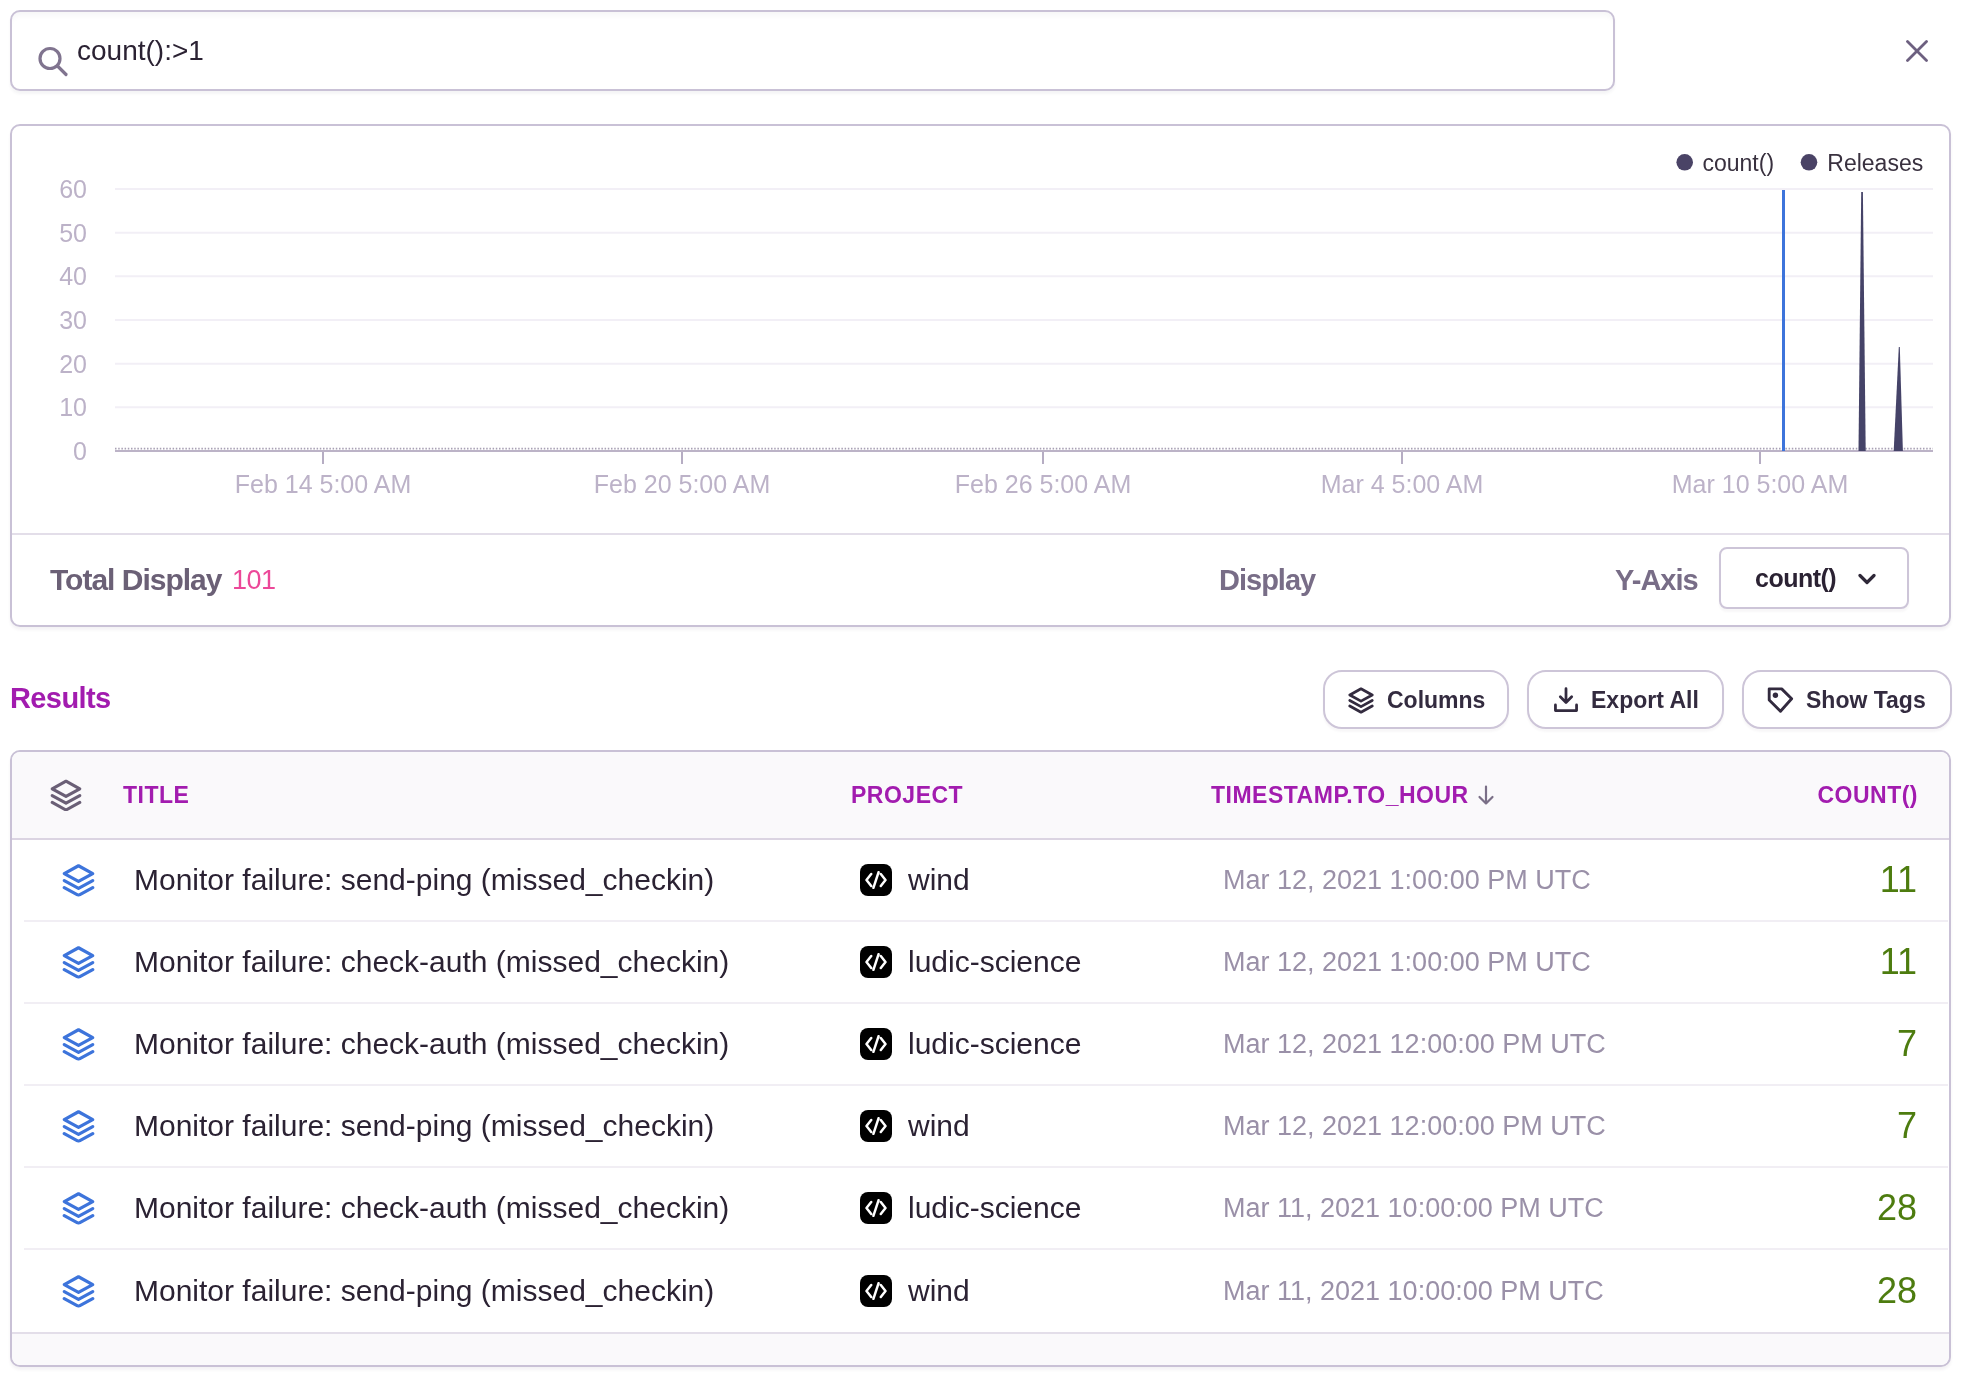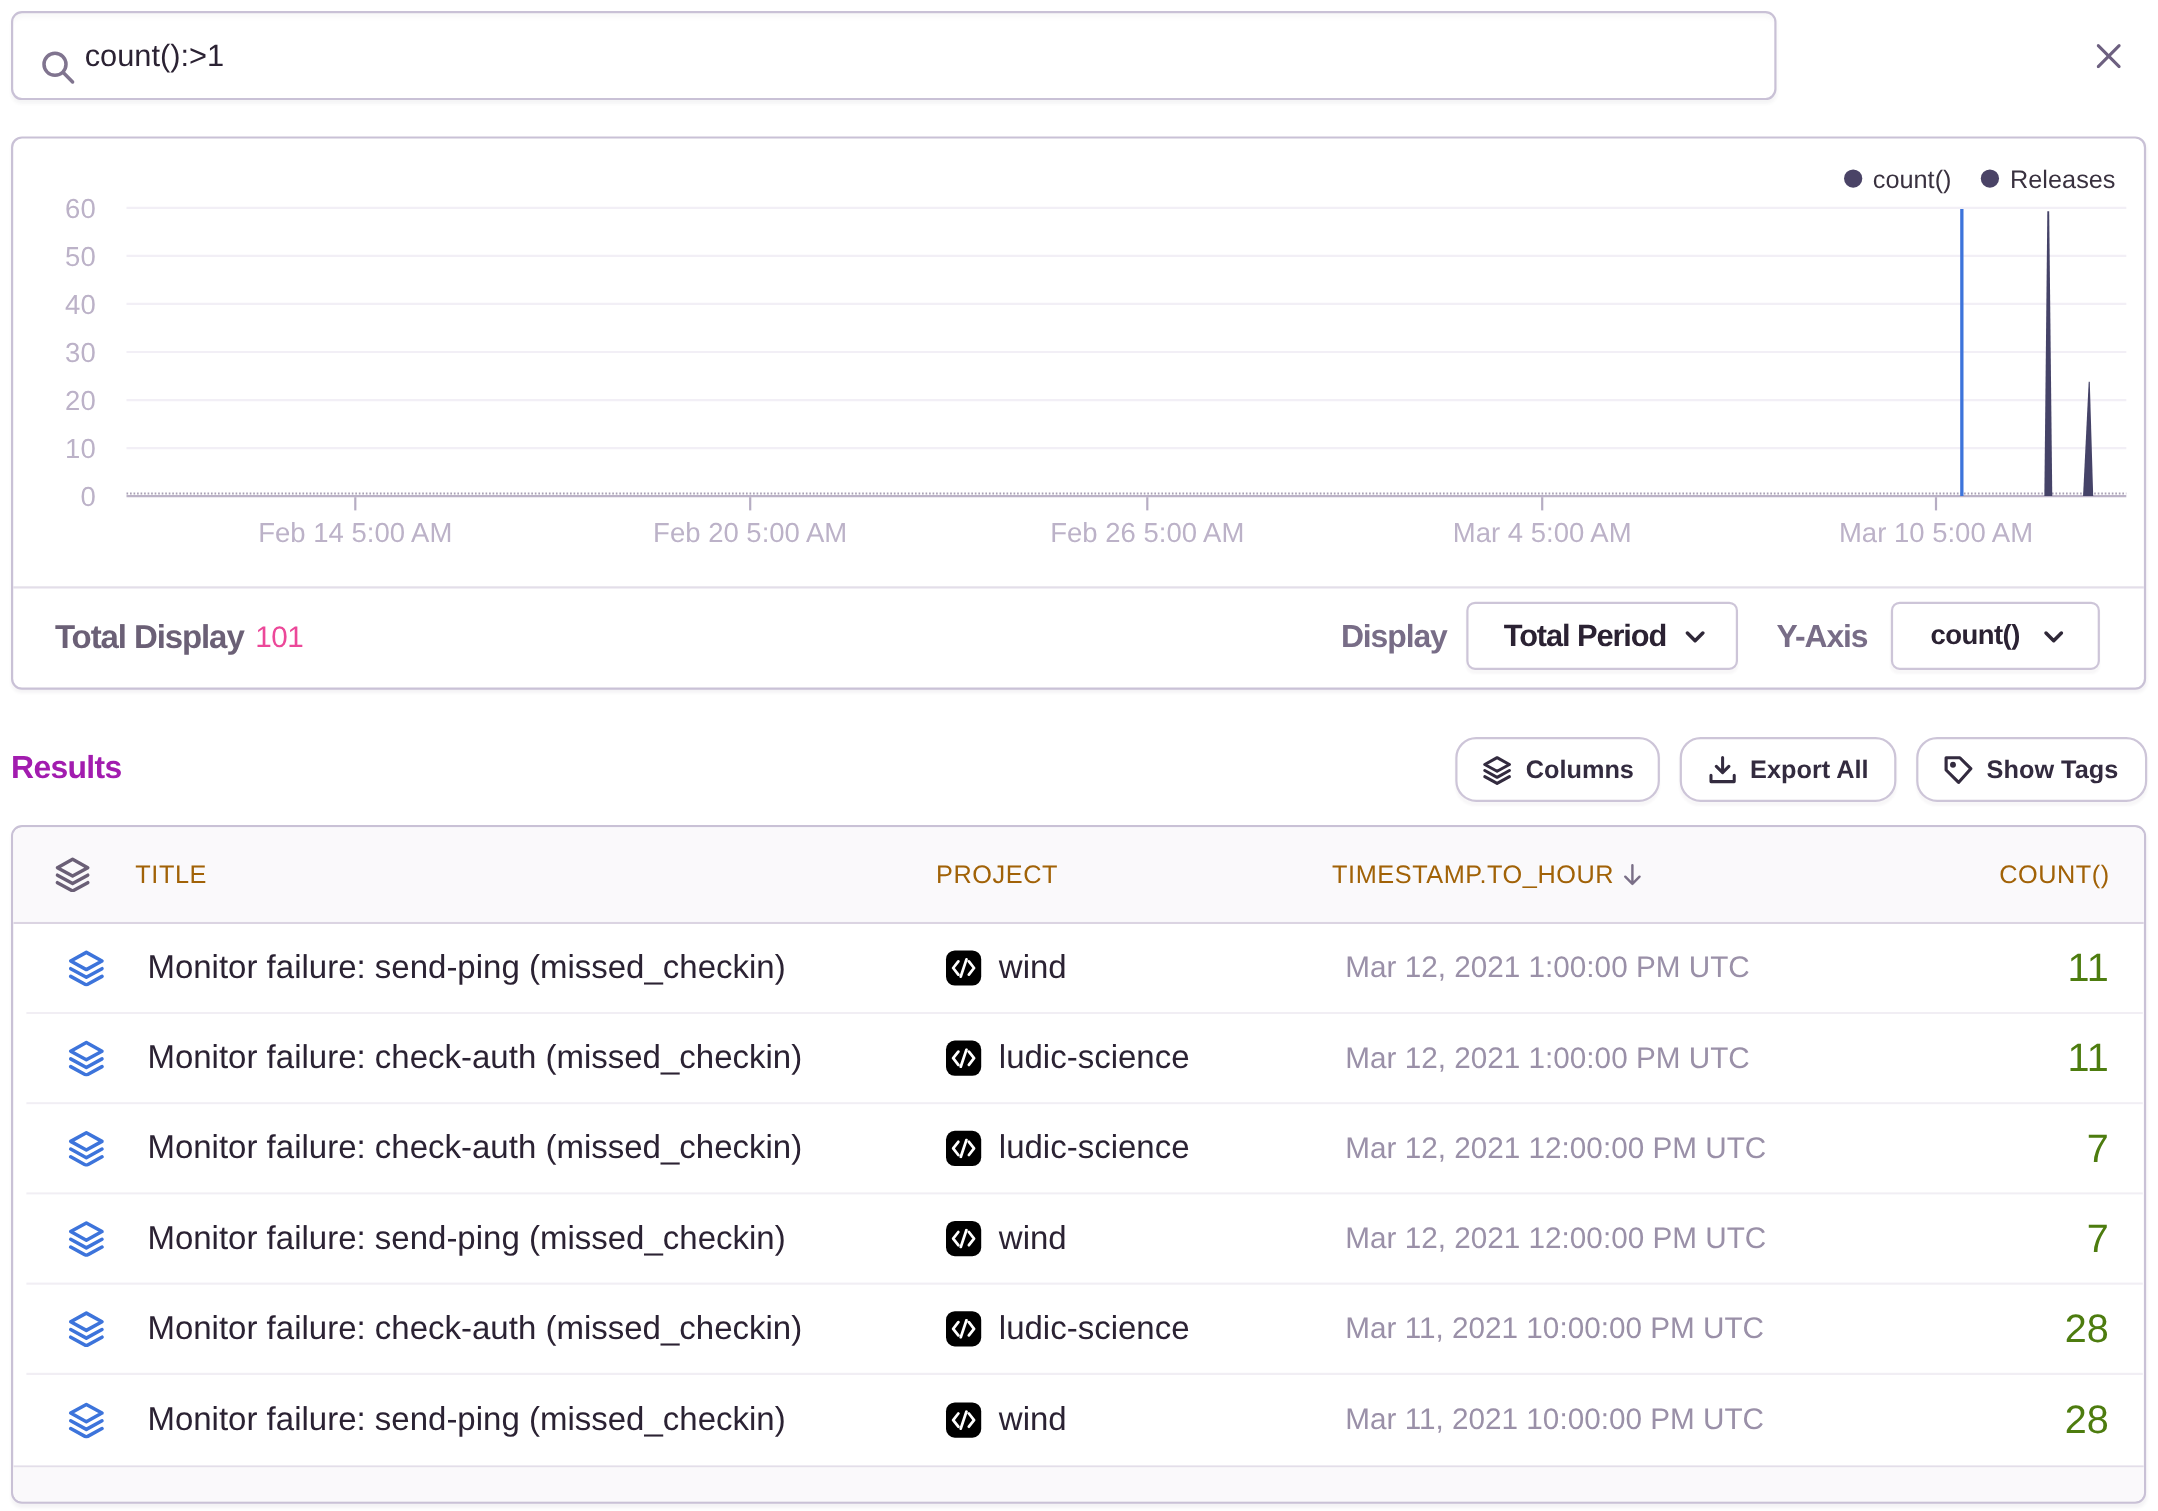--- a/index.html
+++ b/index.html
@@ -24,21 +24,21 @@
 
 
 #results { position:absolute; left:10px; top:682px; font-size:29px; letter-spacing:-0.6px; font-weight:bold; color:#a21caf; }
 .btn { position:absolute; top:670px; height:59px; background:#fff; border:2px solid #cdc5d8; border-radius:19px; box-shadow:0 3px 2px rgba(64,52,84,0.04); }
 .btn .t { position:absolute; left:62px; top:50%; transform:translateY(-50%); font-size:23px; font-weight:bold; color:#332b3f; white-space:nowrap; }
 .btn svg { position:absolute; top:50%; transform:translateY(-50%); }
 
 
 #tablepanel { left:10px; top:750px; width:1941px; height:617px; overflow:hidden; }
 #thead { position:absolute; left:0; right:0; top:0; height:88px; background:#faf9fb; border-bottom:2px solid #dbd4e2; border-radius:8px 8px 0 0; }
-.hcell { position:absolute; top:50%; transform:translateY(-50%); font-size:23px; font-weight:normal; color:#a16207; letter-spacing:0.5px; white-space:nowrap; }
+.hcell { position:absolute; top:50%; transform:translateY(-50%); font-size:23px; font-weight:bold; color:#a21caf; letter-spacing:0.5px; white-space:nowrap; }
 .row { position:absolute; left:0; right:1px; height:82px; border-bottom:2px solid #f1eef4; background:#fff;margin-left:12px; }
 .row .icon { position:absolute; left:38px; top:50%; transform:translateY(-50%); }
 .row .title { position:absolute; left:110px; top:50%; transform:translateY(-50%); font-size:30px; color:#2b2233; white-space:nowrap; }
 .row .badge { position:absolute; left:836px; top:50%; transform:translateY(-50%); width:32px; height:32px; background:#000; border-radius:8px; }
 .row .pname { position:absolute; left:884px; top:50%; transform:translateY(-50%); font-size:30px; color:#2b2233; white-space:nowrap; }
 .row .ts { position:absolute; left:1199px; top:50%; transform:translateY(-50%); font-size:27px; color:#9a90a8; white-space:nowrap; }
 .row .cnt { position:absolute; right:31px; top:50%; transform:translateY(-50%); font-size:36px; color:#4d7c0f; }
 #tfoot { position:absolute; left:0; right:0; top:580px; bottom:0; background:#faf9fb; border-top:2px solid #e3dee9; border-radius:0 0 8px 8px; }
 </style>
 </head>
@@ -104,26 +104,20 @@
 
     <circle cx="1672.7" cy="36.3" r="8.3" fill="#4a4366"></circle>
     <text x="1690.5" y="44.5" font-size="23" fill="#39313f">count()</text>
     <circle cx="1797" cy="36.3" r="8.3" fill="#4a4366"></circle>
     <text x="1815.3" y="44.5" font-size="23" fill="#39313f">Releases</text>
   </svg>
   <div id="chartfooter">
     <span class="te-label">Total Display</span>
     <span class="te-num">101</span>
     <span class="ddlabel" style="left:1207px;">Display</span>
-    <div class="ddbtn" style="left:1321px; width:247px;">
-      <span style="left:32px;">Total Period</span>
-      <svg style="left:197px;" width="18" height="12" viewBox="0 0 18 12" fill="none" stroke="#2f2838" stroke-width="3.2" stroke-linecap="round" stroke-linejoin="round">
-          <path d="M2,2.5 L9,9.5 L16,2.5"></path>
-        </svg>
-    </div>
     <span class="ddlabel" style="left:1603px;">Y-Axis</span>
     <div class="ddbtn" style="left:1707px; width:190px;">
       <span style="left:34px; font-size:25px; letter-spacing:-0.5px;">count()</span>
       <svg style="left:137px;" width="18" height="12" viewBox="0 0 18 12" fill="none" stroke="#2f2838" stroke-width="3.2" stroke-linecap="round" stroke-linejoin="round">
           <path d="M2,2.5 L9,9.5 L16,2.5"></path>
         </svg>
     </div>
   </div>
 </div>
 

